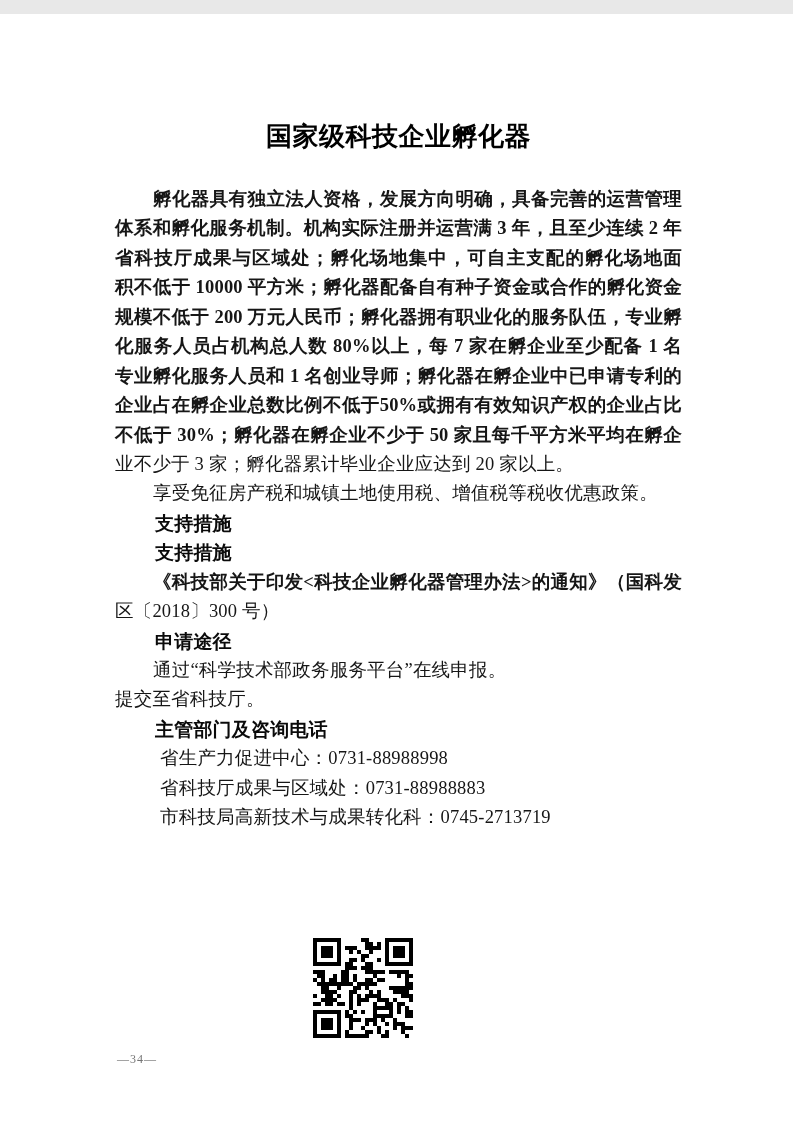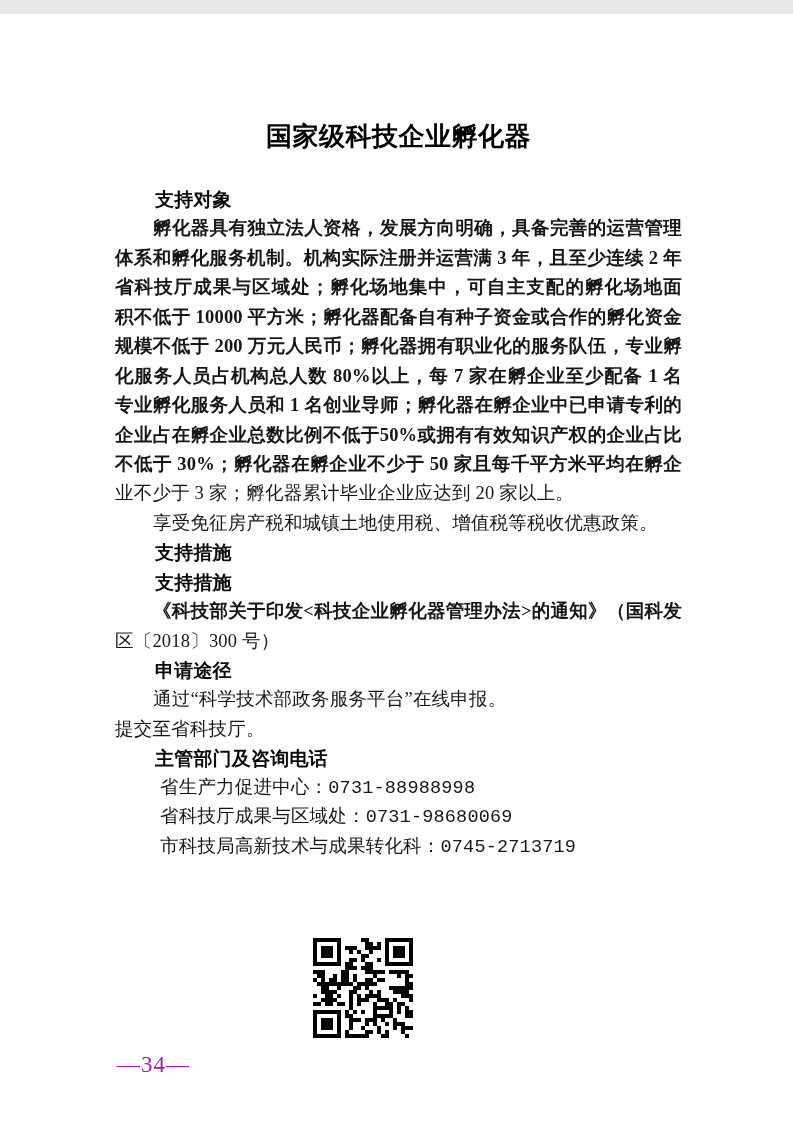--- a/index.html
+++ b/index.html
@@ -34,46 +34,45 @@
   }
   .h{
     font-family:"Liberation Sans","DejaVu Sans",sans-serif;
     font-weight:bold;
     font-size:19px;
     color:#0a0a0a;
     padding-left:40px;
   }
   .first{ text-indent:38px; }
   .just{ text-align:justify; text-align-last:justify; text-justify:inter-character;font-weight:bold; }
-  .phone{ padding-left:45px;font-family:Liberation Mono, monospace; }
+  .phone{ padding-left:45px; }
   .qr{
     position:absolute;
     left:313px;top:924px;
     width:100px;height:100px;
   }
   .qr svg{width:100%;height:100%;display:block;}
   .page-number{
     position:absolute;
     left:117px;top:1038px;
-    font-size:23px;
-    color:#a21caf;
+    font-size:12px;
+    color:#737373;
     letter-spacing:1px;
   }
 </style>
 </head>
 <body>
 
 <div class="page">
 
   <div class="doc-title">国家级科技企业孵化器</div>
 
   <div class="content">
 
     <section>
-      <div class="ln h">支持对象</div>
       <div class="ln first just">孵化器具有独立法人资格，发展方向明确，具备完善的运营管理</div>
       <div class="ln just">体系和孵化服务机制。机构实际注册并运营满 3 年，且至少连续 2 年</div>
       <div class="ln just">省科技厅成果与区域处；孵化场地集中，可自主支配的孵化场地面</div>
       <div class="ln just">积不低于 10000 平方米；孵化器配备自有种子资金或合作的孵化资金</div>
       <div class="ln just">规模不低于 200 万元人民币；孵化器拥有职业化的服务队伍，专业孵</div>
       <div class="ln just">化服务人员占机构总人数 80%以上，每 7 家在孵企业至少配备 1 名</div>
       <div class="ln just">专业孵化服务人员和 1 名创业导师；孵化器在孵企业中已申请专利的</div>
       <div class="ln just">企业占在孵企业总数比例不低于50%或拥有有效知识产权的企业占比</div>
       <div class="ln just">不低于 30%；孵化器在孵企业不少于 50 家且每千平方米平均在孵企</div>
       <div class="ln">业不少于 3 家；孵化器累计毕业企业应达到 20 家以上。</div>
@@ -95,21 +94,21 @@
       <div class="ln first">通过“科学技术部政务服务平台”在线申报。</div>
     </section>
 
     <section>
       <div class="ln">提交至省科技厅。</div>
     </section>
 
     <section>
       <div class="ln h">主管部门及咨询电话</div>
       <div class="ln phone">省生产力促进中心：0731-88988998</div>
-      <div class="ln phone">省科技厅成果与区域处：0731-98680069</div>
+      <div class="ln phone">省科技厅成果与区域处：0731-88988883</div>
       <div class="ln phone">市科技局高新技术与成果转化科：0745-2713719</div>
     </section>
 
 
   </div>
 
   <div class="qr">
       <svg viewBox="0 0 25 25" shape-rendering="crispEdges" xmlns="http://www.w3.org/2000/svg">
         <rect width="25" height="25" fill="#fff"></rect>
         <rect x="12" y="0" width="1" height="1" fill="#000"></rect>

